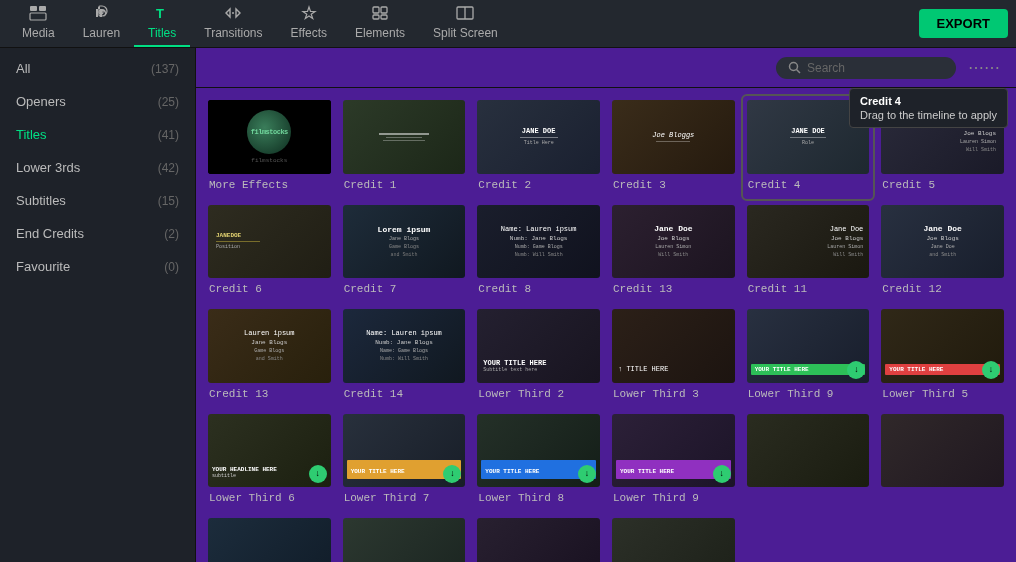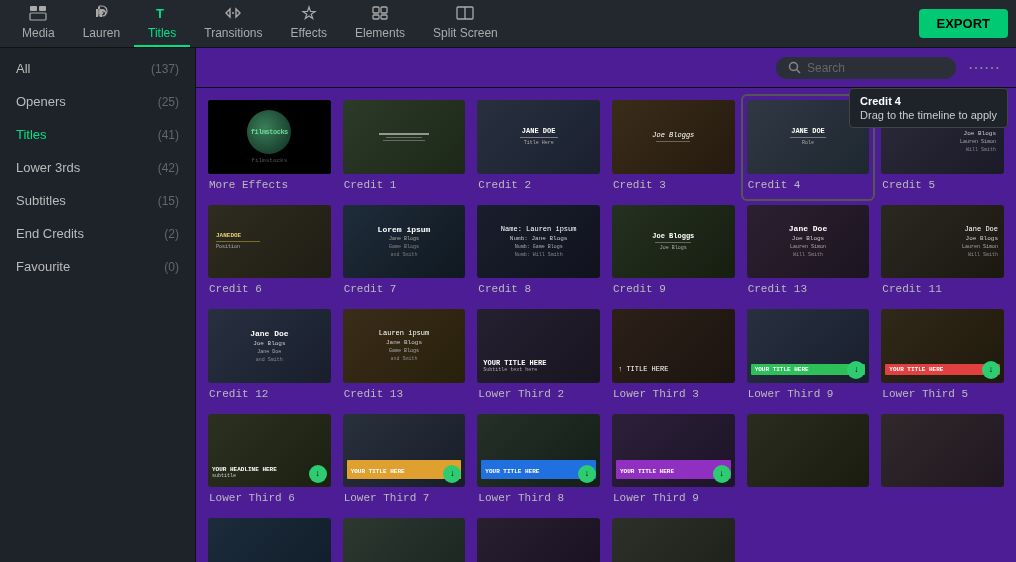--- a/index.html
+++ b/index.html
@@ -453,30 +453,20 @@
             <div class="thumb-inner" style="flex-direction:column;align-items:center;gap:2px;">
               <div style="color:#fff;font-size:7px;">Name: Lauren ipsum</div>
               <div style="color:#ccc;font-size:6px;">Numb: Jane Blogs</div>
               <div style="color:#aaa;font-size:5px;">Numb: Game Blogs</div>
               <div style="color:#888;font-size:5px;">Numb: Will Smith</div>
             </div>
           </div>
           <span class="thumb-label">Credit 8</span>
         </div>
 
-        <div class="grid-item">
-          <div class="thumb" style="background:linear-gradient(135deg,#243020,#161e10);">
-            <div class="thumb-inner" style="flex-direction:column;align-items:center;gap:2px;">
-              <div style="color:#fff;font-size:7px;font-weight:bold;">Joe Bloggs</div>
-              <div style="width:36px;height:1px;background:rgba(255,255,255,0.3);"></div>
-              <div style="color:#aaa;font-size:5px;">Joe Blogs</div>
-            </div>
-          </div>
-          <span class="thumb-label">Credit 9</span>
-        </div>
 
         <div class="grid-item">
           <div class="thumb" style="background:linear-gradient(135deg,#2c2030,#1c1420);">
             <div class="thumb-inner" style="flex-direction:column;align-items:center;gap:2px;">
               <div style="color:#fff;font-size:8px;font-weight:bold;">Jane Doe</div>
               <div style="color:#ccc;font-size:6px;">Joe Blogs</div>
               <div style="color:#aaa;font-size:5px;">Lauren Simon</div>
               <div style="color:#888;font-size:5px;">Will Smith</div>
             </div>
           </div>
@@ -512,20 +502,31 @@
             <div class="thumb-inner" style="flex-direction:column;align-items:center;gap:2px;">
               <div style="color:#fff;font-size:7px;">Lauren ipsum</div>
               <div style="color:#ccc;font-size:6px;">Jane Blogs</div>
               <div style="color:#aaa;font-size:5px;">Game Blogs</div>
               <div style="color:#888;font-size:5px;">and Smith</div>
             </div>
           </div>
           <span class="thumb-label">Credit 13</span>
         </div>
 
+        <div class="grid-item">
+          <div class="thumb" style="background:linear-gradient(135deg,#1c283c,#101820);">
+            <div class="thumb-inner" style="flex-direction:column;align-items:center;gap:2px;">
+              <div style="color:#fff;font-size:7px;">Name: Lauren ipsum</div>
+              <div style="color:#ccc;font-size:6px;">Numb: Jane Blogs</div>
+              <div style="color:#aaa;font-size:5px;">Name: Game Blogs</div>
+              <div style="color:#888;font-size:5px;">Numb: Will Smith</div>
+            </div>
+          </div>
+          <span class="thumb-label">Credit 14</span>
+        </div>
 
 
         <div class="grid-item">
           <div class="thumb" style="background:linear-gradient(135deg,#242030,#181420);">
             <div class="thumb-inner" style="position:relative;">
               <div style="position:absolute;bottom:10px;left:6px;right:6px;">
                 <div style="color:#fff;font-size:7px;font-weight:bold;">YOUR TITLE HERE</div>
                 <div style="color:#aaa;font-size:5px;">Subtitle text here</div>
               </div>
             </div>

